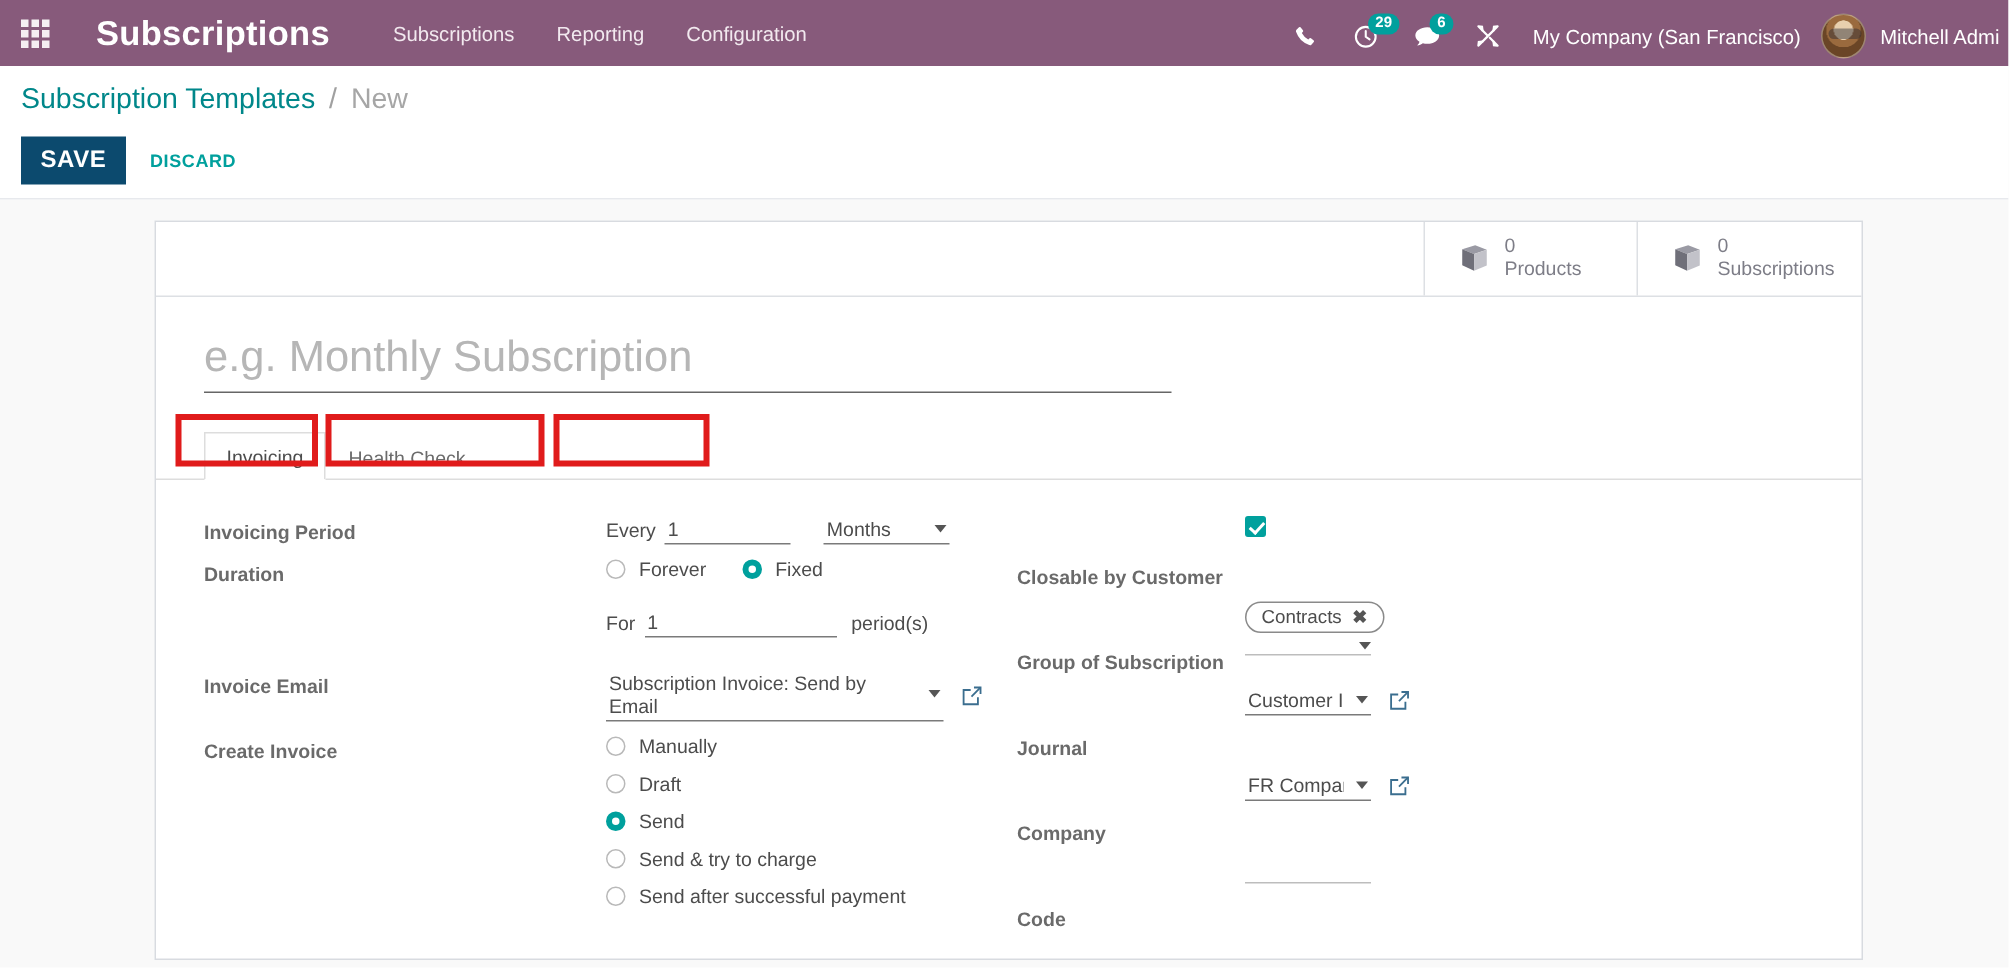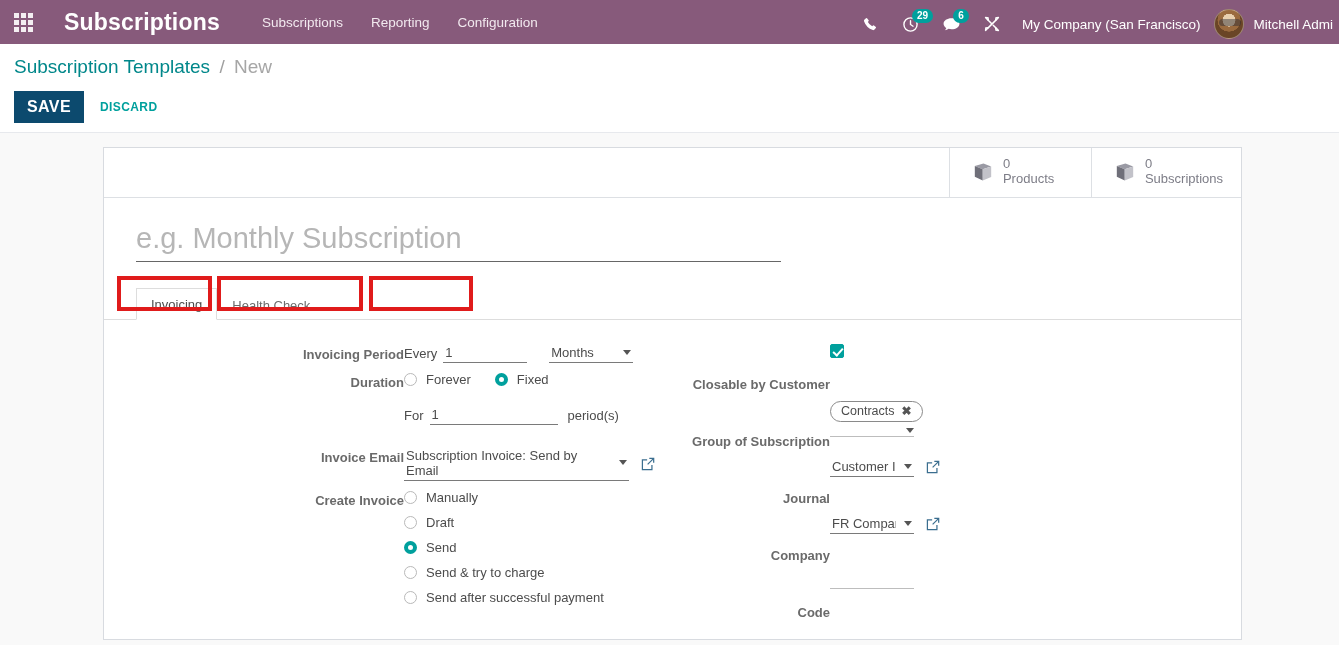--- a/index.html
+++ b/index.html
@@ -170,21 +170,21 @@
   
   .form-cols {
     display: flex; padding-top: 24px; gap: 0;
   }
   .col-left { width: 536px; flex: none; }
   .col-right { width: 300px; flex: none; padding-left: 6px; }
 
   .frow { display: flex; align-items: flex-start; margin-bottom: 9px; }
   .flabel {
     font-size: 13px; font-weight: bold; color: #6a6a6a;
-    padding-top: 3px; white-space: nowrap; text-align: right;
+    padding-top: 3px; white-space: nowrap;
   }
   .col-left .flabel { width: 268px; flex: none; }
   .col-right .flabel { width: 152px; flex: none; margin-top: 30px; }
   .fval { font-size: 13px; color: #4c4c4c; display: flex; align-items: center; }
 
   .inline-lbl { font-size: 13px; color: #4c4c4c; margin-right: 6px; }
   .uline {
     border: none; border-bottom: 1px solid #7a7a7a;
     outline: none; background: transparent;
     font-size: 13px; color: #4c4c4c; padding: 1px 2px 2px;

